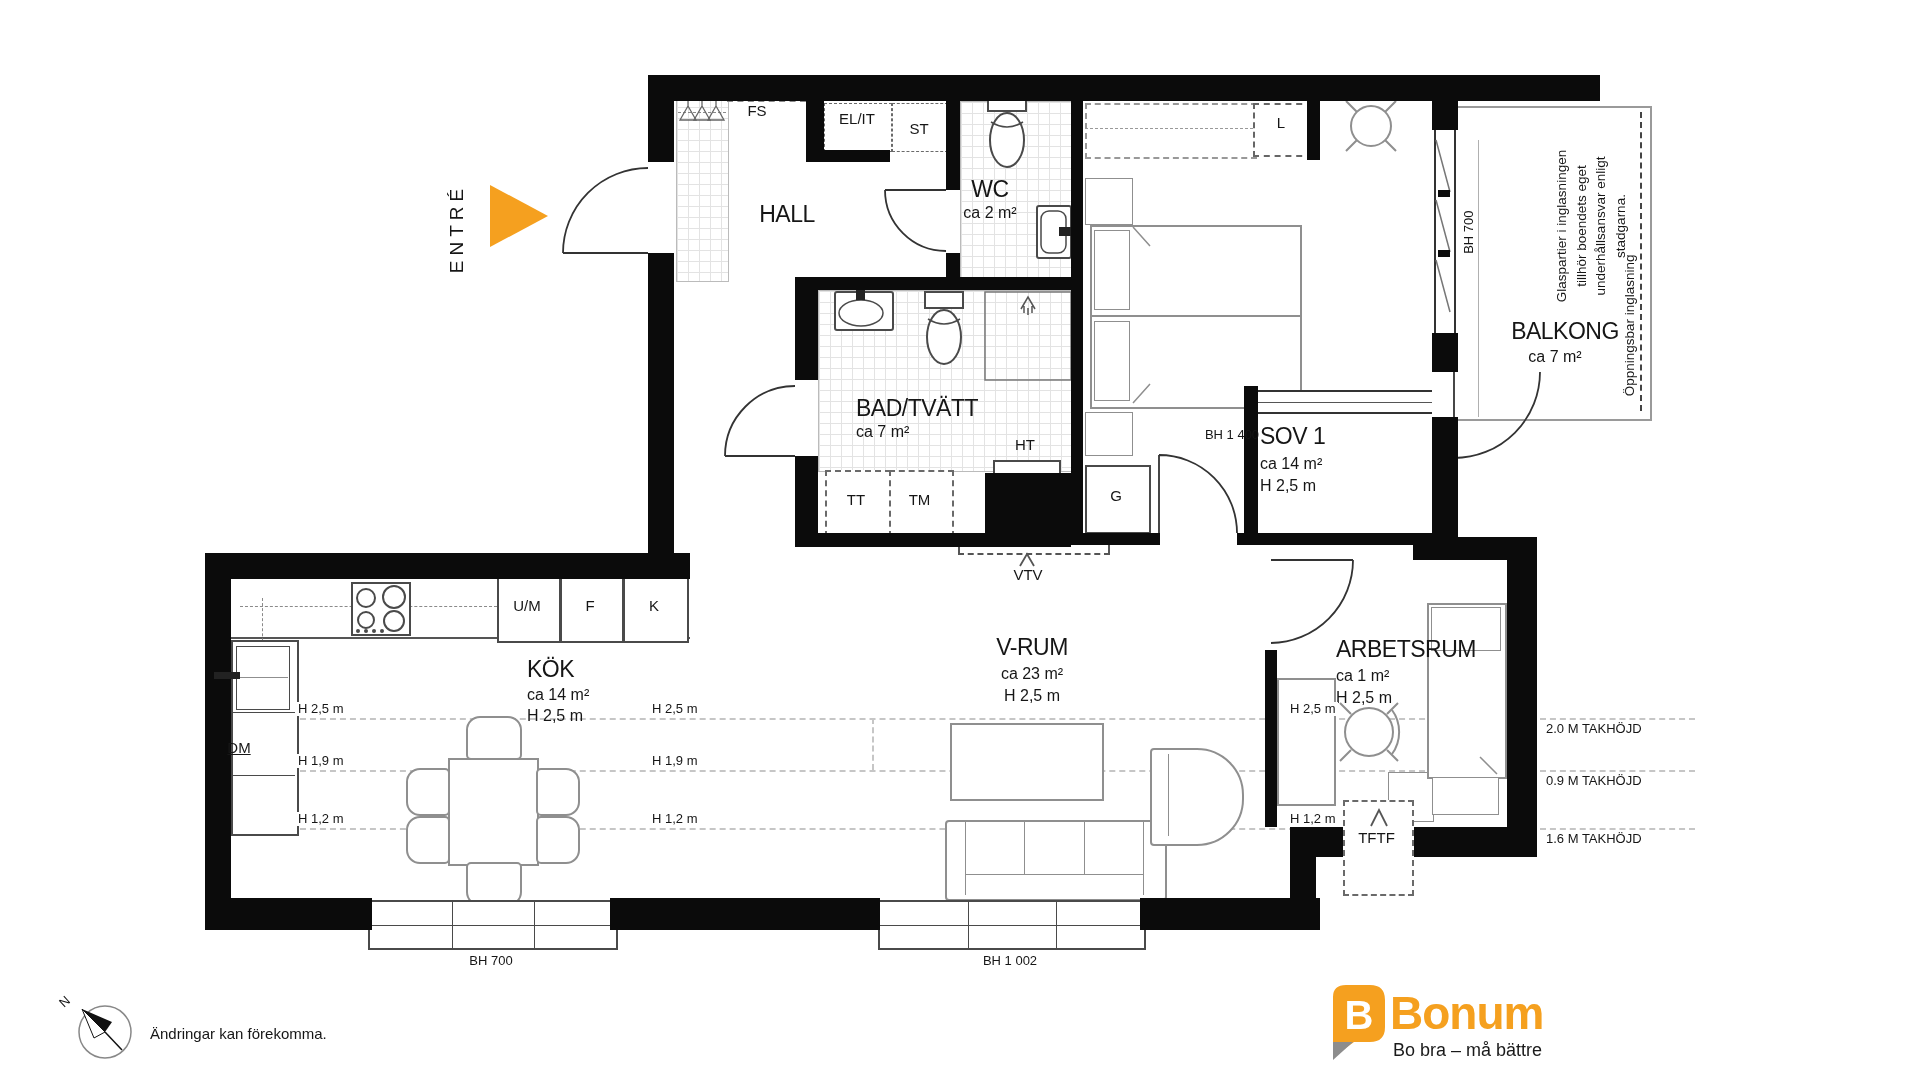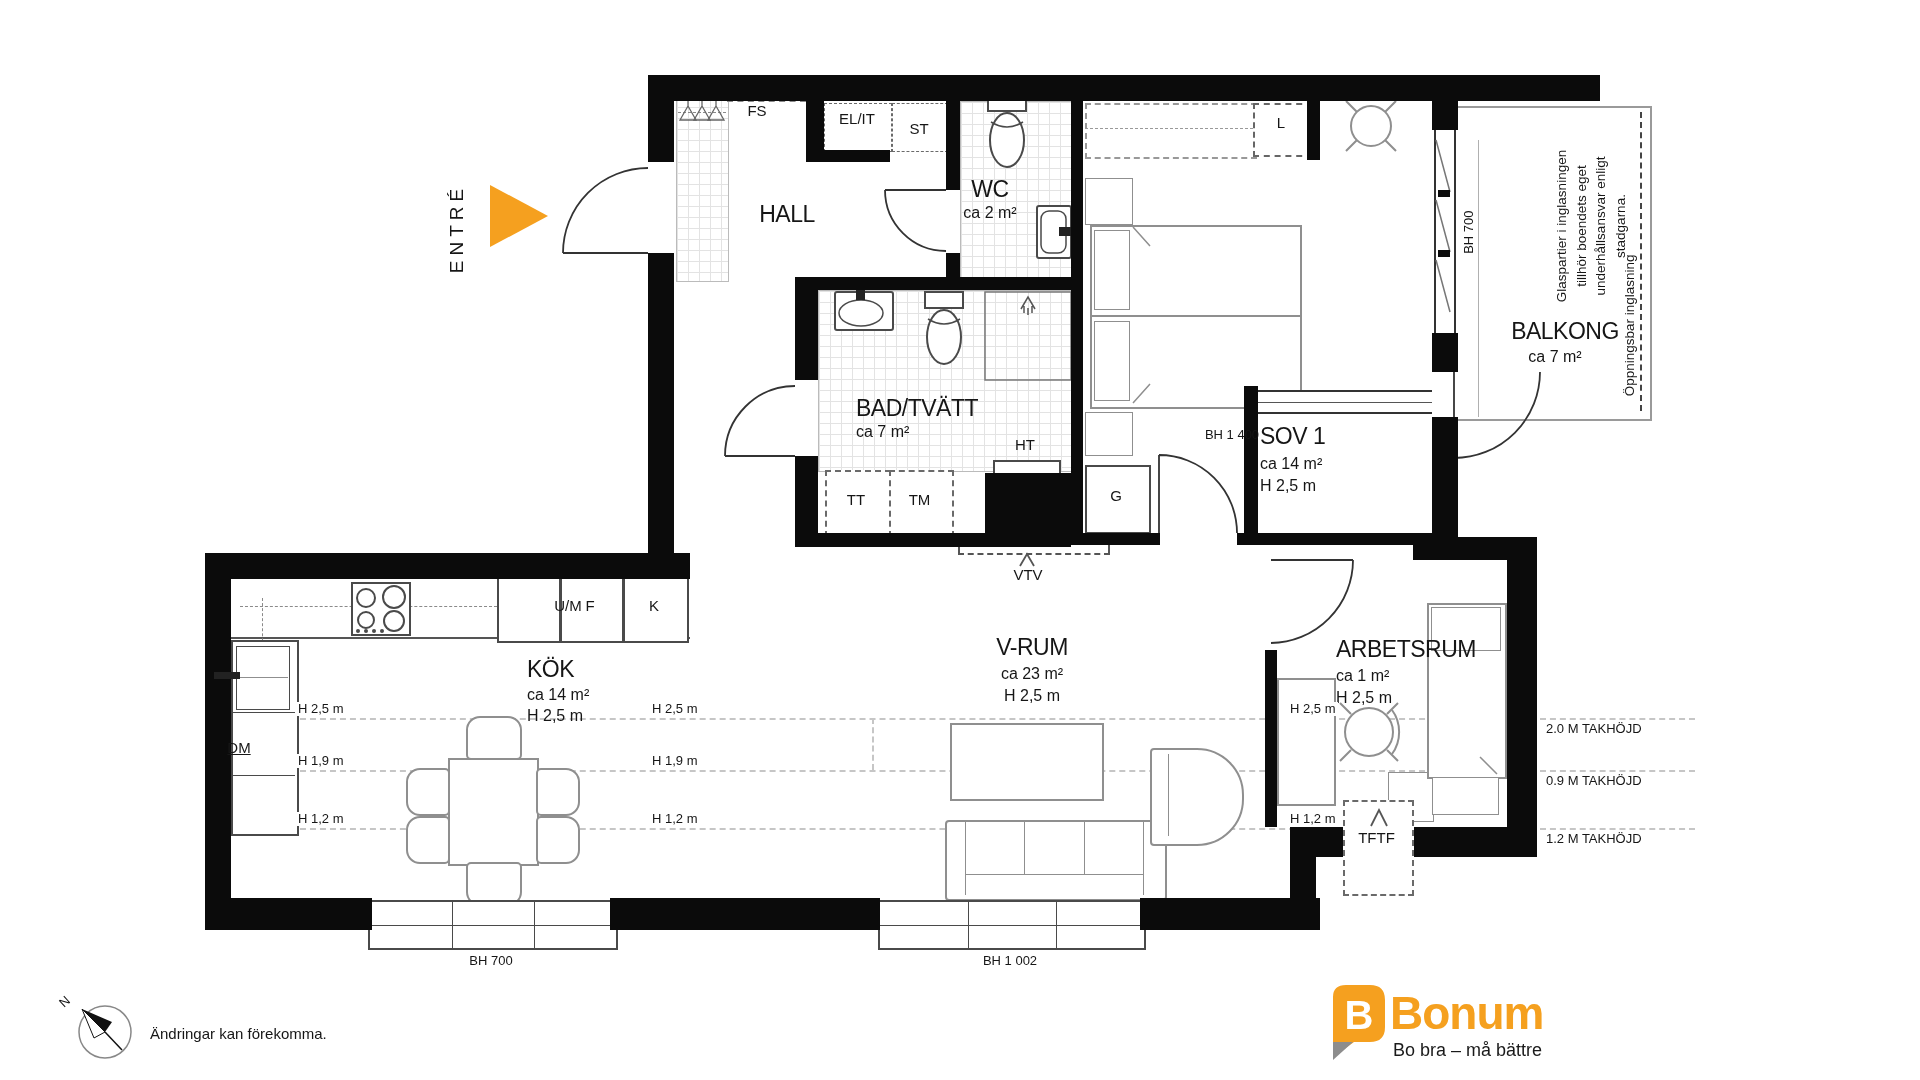--- a/index.html
+++ b/index.html
@@ -272,21 +272,21 @@
   <div class="lbl sub" style="left:1336px;top:667px;">ca 1 m²</div>
   <div class="lbl sub" style="left:1336px;top:689px;">H 2,5 m</div>
   <div class="lbl rm ctr" style="left:1500px;top:319px;width:130px;">BALKONG</div>
   <div class="lbl sub ctr" style="left:1500px;top:348px;width:110px;">ca 7 m²</div>
 
   <div class="lbl fix ctr" style="left:735px;top:103px;width:44px;">FS</div>
   <div class="lbl fix ctr" style="left:822px;top:111px;width:70px;">EL/IT</div>
   <div class="lbl fix ctr" style="left:893px;top:121px;width:52px;">ST</div>
   <div class="lbl fix ctr" style="left:1253px;top:115px;width:56px;">L</div>
   <div class="lbl fix ctr" style="left:1085px;top:488px;width:62px;">G</div>
-  <div class="lbl fix ctr" style="left:497px;top:598px;width:60px;margin-left:41px;">U/M</div>
+  <div class="lbl fix ctr" style="left:497px;top:598px;width:60px;">U/M</div>
   <div class="lbl fix ctr" style="left:560px;top:598px;width:60px;">F</div>
   <div class="lbl fix ctr" style="left:623px;top:598px;width:62px;">K</div>
   <div class="lbl fix ctr" style="left:214px;top:740px;width:50px;text-decoration:underline;">DM</div>
   <div class="lbl fix ctr" style="left:825px;top:492px;width:62px;">TT</div>
   <div class="lbl fix ctr" style="left:889px;top:492px;width:61px;">TM</div>
   <div class="lbl fix ctr" style="left:1003px;top:437px;width:44px;">HT</div>
   <div class="lbl fix ctr" style="left:998px;top:567px;width:60px;">VTV</div>
   <div class="lbl fix ctr" style="left:1343px;top:830px;width:67px;z-index:7;">TFTF</div>
 
   <div class="lbl bh ctr vt" style="left:1429px;top:225px;width:80px;">BH 700</div>
@@ -298,21 +298,21 @@
   <div class="lbl sm" style="left:296px;top:754px;">H 1,9 m</div>
   <div class="lbl sm" style="left:296px;top:812px;">H 1,2 m</div>
   <div class="lbl sm" style="left:650px;top:702px;">H 2,5 m</div>
   <div class="lbl sm" style="left:650px;top:754px;">H 1,9 m</div>
   <div class="lbl sm" style="left:650px;top:812px;">H 1,2 m</div>
   <div class="lbl sm" style="left:1288px;top:702px;">H 2,5 m</div>
   <div class="lbl sm" style="left:1288px;top:812px;">H 1,2 m</div>
 
   <div class="lbl sm" style="left:1544px;top:722px;background:transparent;">2.0 M TAKHÖJD</div>
   <div class="lbl sm" style="left:1544px;top:774px;background:transparent;">0.9 M TAKHÖJD</div>
-  <div class="lbl sm" style="left:1544px;top:832px;background:transparent;">1.2 M TAKHÖJD</div>
+  <div class="lbl sm" style="left:1544px;top:832px;background:transparent;">1.6 M TAKHÖJD</div>
 
   <div class="lbl vt ctr" style="left:1487px;top:181px;width:220px;height:90px;font-size:13.5px;line-height:1.45;">
     <div>Glaspartier i inglasningen</div>
     <div>tillhör boendets eget</div>
     <div>underhållsansvar enligt</div>
     <div>stadgarna.</div>
   </div>
   <div class="lbl vt ctr" style="left:1535px;top:318px;width:190px;font-size:13.5px;">Öppningsbar inglasning</div>
 
   <div class="lbl" style="left:150px;top:1026px;font-size:15px;">Ändringar kan förekomma.</div>

